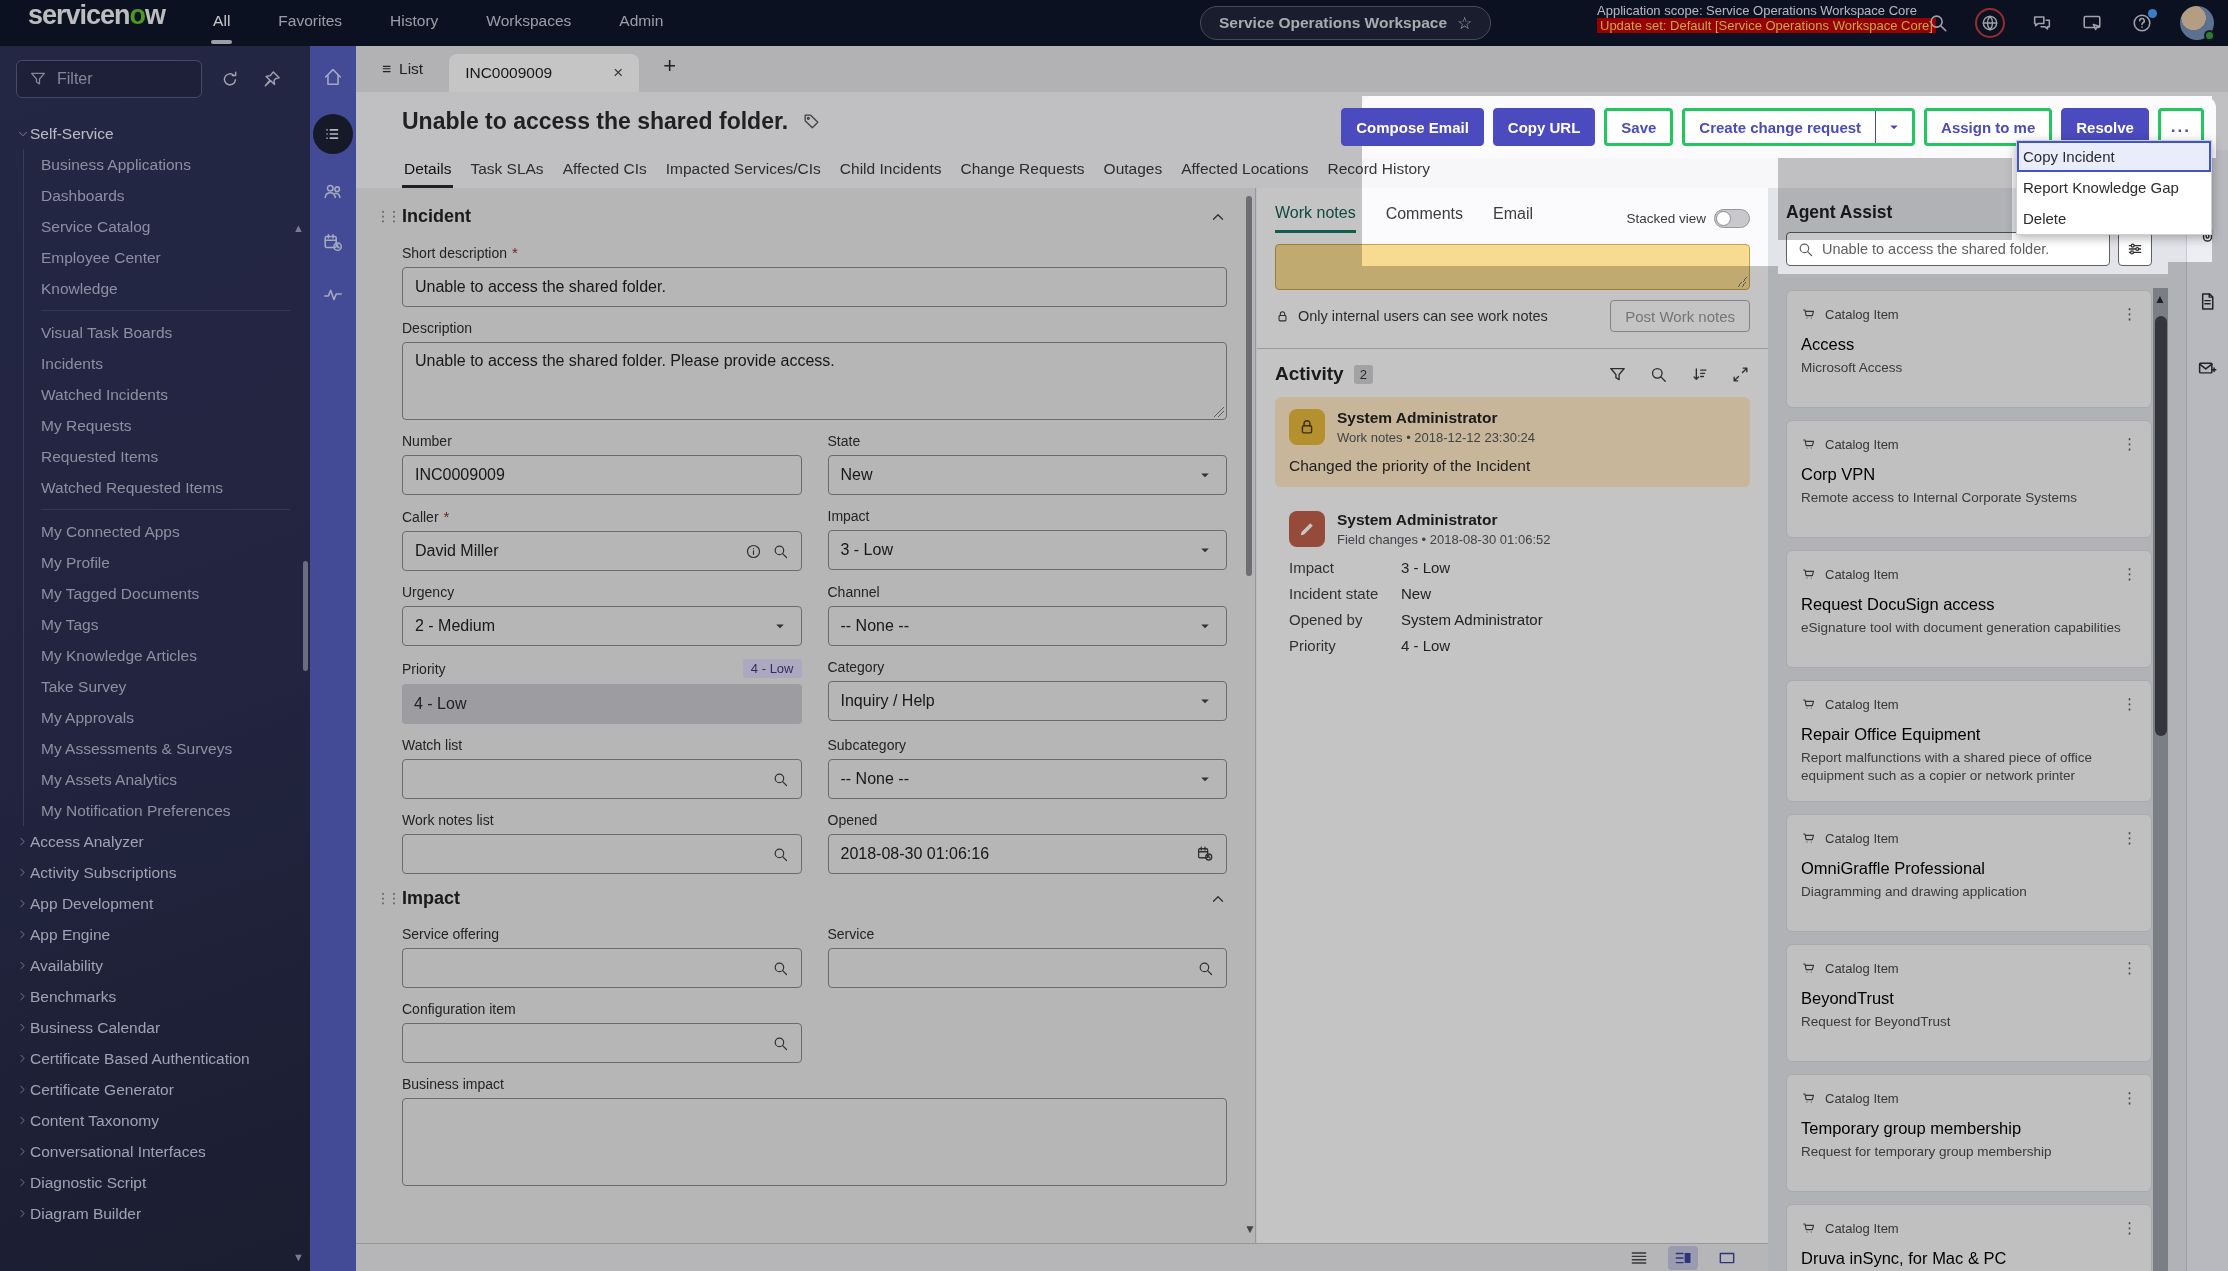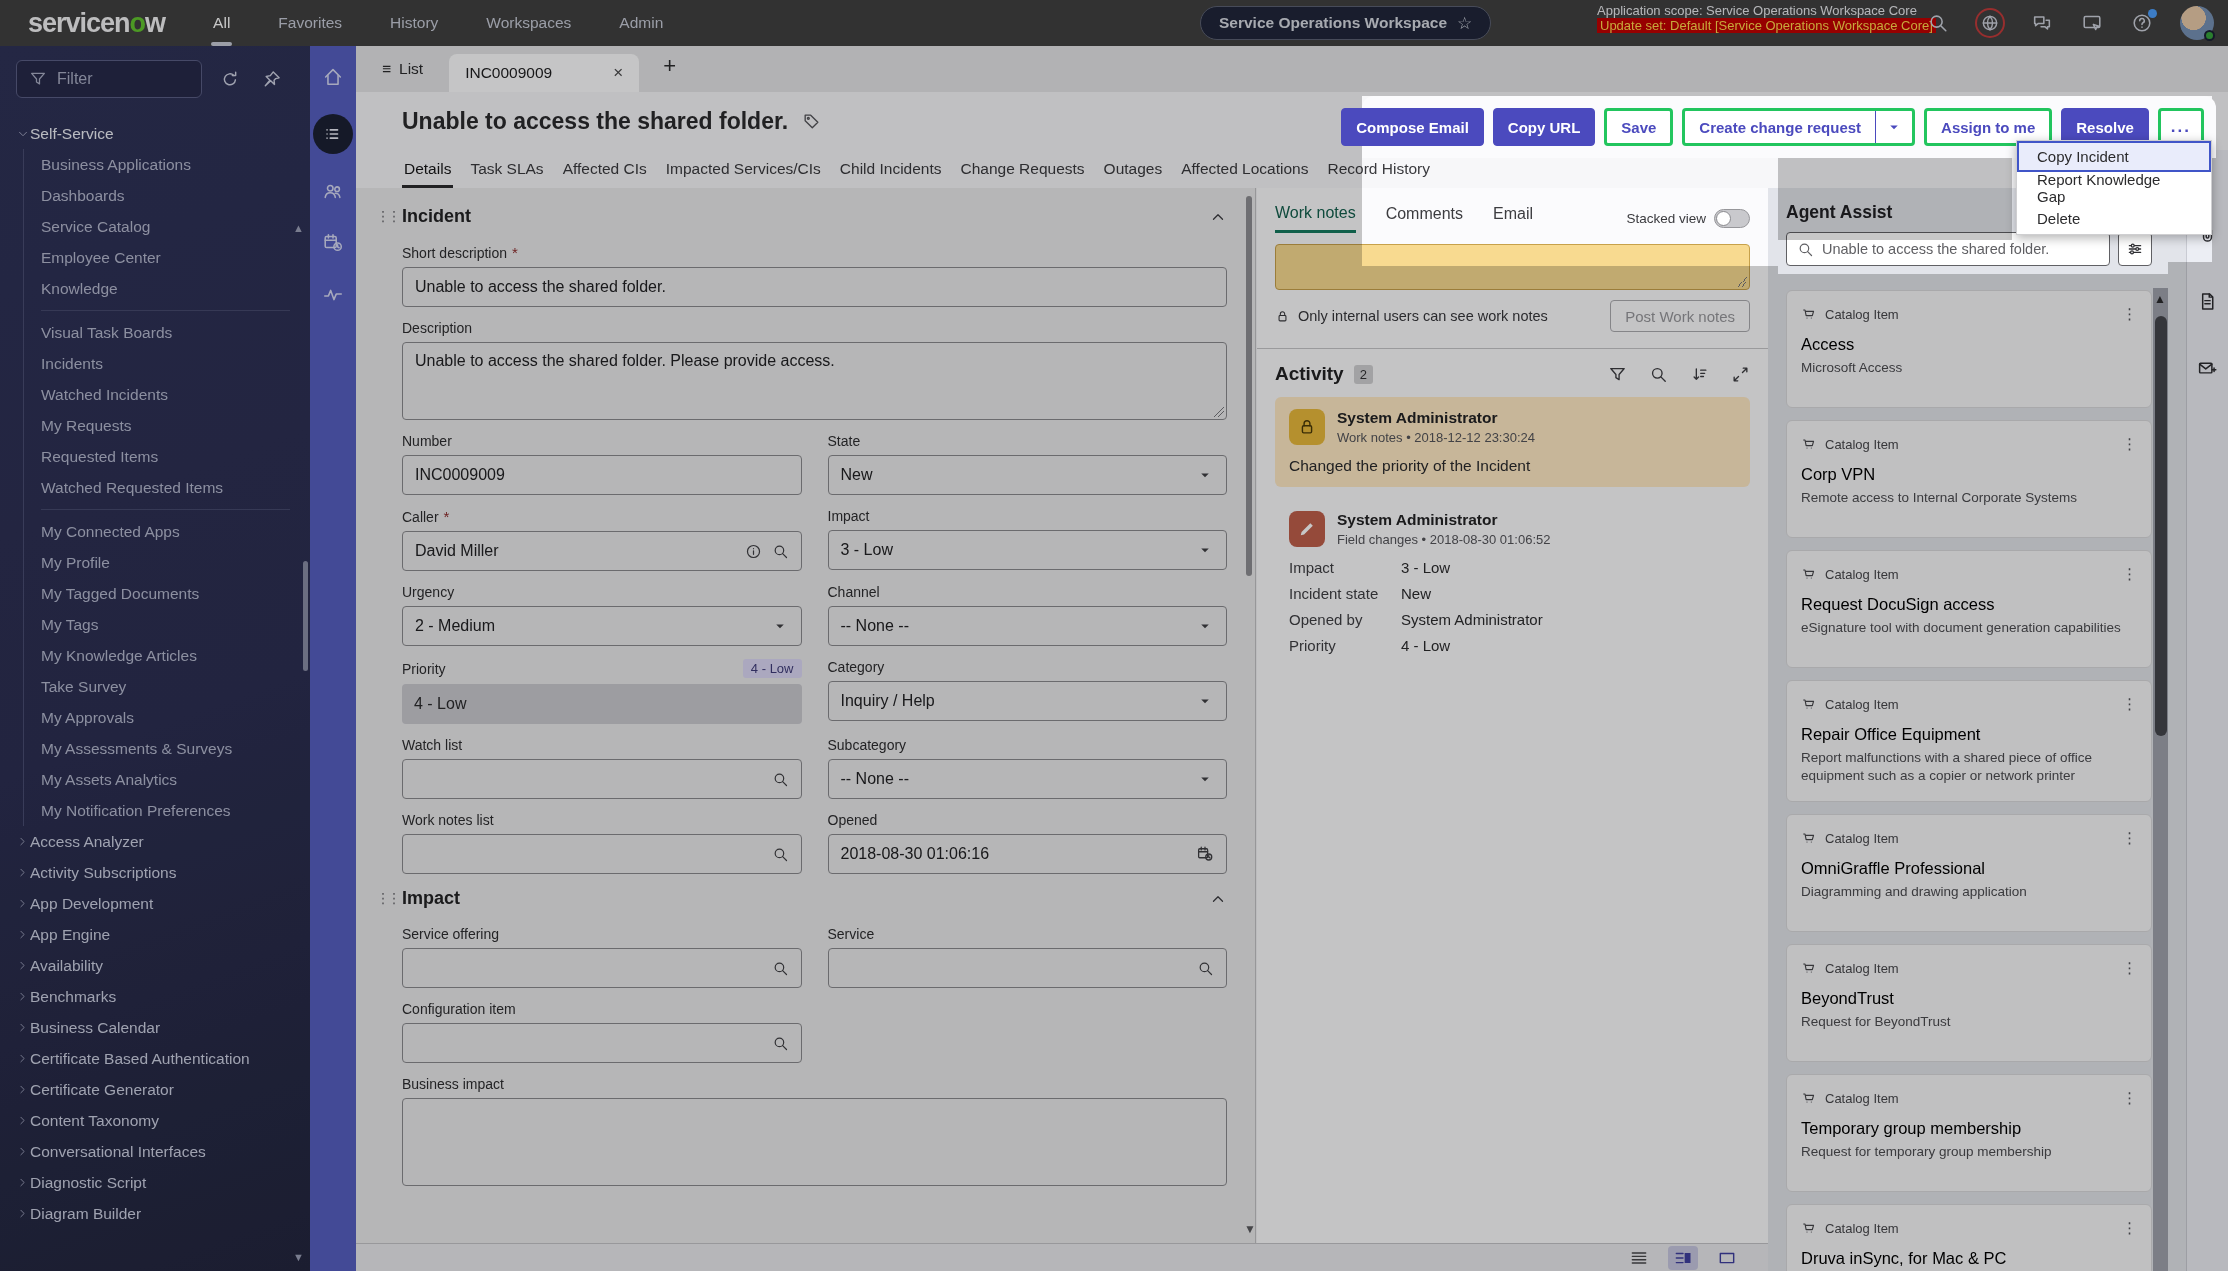--- a/index.html
+++ b/index.html
@@ -1,21 +1,21 @@
 <!DOCTYPE html>
 <html><head>
 <meta charset="utf-8">
 <style>
   html,body{margin:0;padding:0;background:#777;}
   *{box-sizing:border-box;font-family:"Liberation Sans",sans-serif;}
   .app{position:relative;width:2228px;height:1271px;overflow:hidden;background:#f0f0f2;}
   svg.svgi{stroke:currentColor;fill:none;stroke-width:1.7;stroke-linecap:round;stroke-linejoin:round;display:block;}
 
   
-  .topnav{position:absolute;left:0;top:0;width:2228px;height:46px;background:#404040;display:flex;align-items:center;color:#cfd3dd;z-index:10;}
+  .topnav{position:absolute;left:0;top:0;width:2228px;height:46px;background:#0f172a;display:flex;align-items:flex-start;color:#cfd3dd;z-index:10;}
   .logo{font-size:27px;font-weight:bold;color:#f2f2f4;letter-spacing:-1px;margin:0 46px 0 28px;}
   .logo .o{color:#62c52f;}
   .topmenu{display:flex;align-items:center;gap:44px;font-size:15.5px;}
   .topmenu .tmi{color:#c6cad6;cursor:pointer;position:relative;padding:12px 2px;}
   .topmenu .tmi.active{color:#fff;}
   .topmenu .tmi.active:after{content:"";position:absolute;left:0;right:0;bottom:-2px;height:4px;background:#c8cbd6;border-radius:2px;}
   .pill{position:absolute;left:1200px;top:6px;height:34px;padding:0 18px;border:1px solid #5c6172;border-radius:17px;display:flex;align-items:center;gap:10px;font-size:15.5px;font-weight:bold;color:#d7dae2;background:#20263a;}
   .pill .star{font-weight:normal;font-size:17px;color:#cfd3dd;}
   .scope{position:absolute;left:1597px;top:3px;font-size:13px;line-height:15px;}
   .scope1{color:#e9eaee;}
@@ -149,21 +149,21 @@
   .actionbar{position:absolute;left:1362px;top:96px;width:854px;height:62px;background:#fbfbfd;border-radius:12px 12px 0 0;display:flex;align-items:center;justify-content:flex-end;gap:9px;padding-right:12px;z-index:50;}
   .btn{height:38px;border-radius:4px;font-size:15px;font-weight:bold;display:flex;align-items:center;padding:0 14px;cursor:pointer;white-space:nowrap;}
   .btn.primary{background:#4b4abe;color:#ffffff;border:1px solid #4b4abe;}
   .btn.secondary{background:#ffffff;color:#4b4abe;border:3px solid #22c55e;}
   .btn.split{padding:0;}
   .btn.split .lbl{padding:0 14px;}
   .btn.split .sep{width:1px;align-self:stretch;background:#4b4abe;}
   .btn.split .car{padding:0 9px;display:flex;align-items:center;}
   .btn.more{padding:0 10px;letter-spacing:2px;font-size:17px;}
   .ctxmenu{position:absolute;left:2016px;top:140px;width:196px;background:#ffffff;border:1px solid #cfcfd1;box-shadow:0 3px 10px rgba(0,0,0,.3);z-index:60;font-size:15px;color:#2b2b2d;}
-  .cmi{height:31px;display:flex;align-items:center;padding:0 20px;cursor:pointer;}
+  .cmi{height:31px;display:flex;align-items:center;padding:0 6px;cursor:pointer;}
   .cmi.hl{background:#e9ecfb;box-shadow:inset 0 0 0 2px #4055c8;}
 </style>
 </head>
 <body>
 
 <div class="app">
 
   <header class="topnav">
     <div class="logo"><span>servicen</span><span class="o">o</span><span>w</span></div>
     <nav class="topmenu" id="topmenu">

